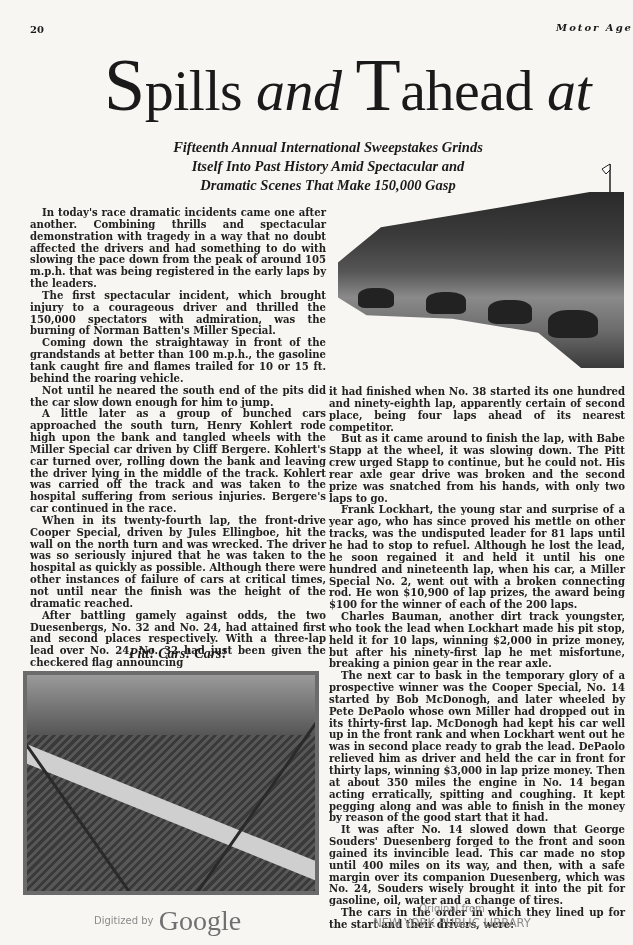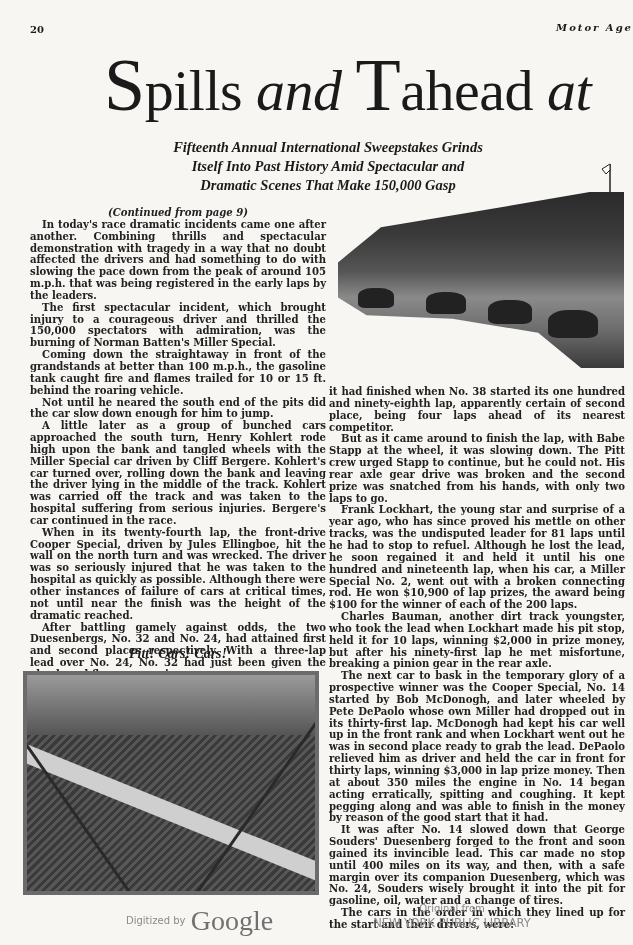--- a/index.html
+++ b/index.html
@@ -41,21 +41,21 @@
   .photo-aerial .track { position: absolute; left: -20px; top: 62px; width: 380px; height: 18px; background: #cfcfcf; transform: rotate(22deg); transform-origin: left; }
   .photo-aerial .strut1 { position: absolute; left: 40px; top: -20px; width: 3px; height: 300px; background: #2a2a2a; transform: rotate(-35deg); }
   .photo-aerial .strut2 { position: absolute; left: 230px; top: -20px; width: 3px; height: 300px; background: #2a2a2a; transform: rotate(35deg); }
   .col { position: absolute; font-size: 10.1px; line-height: 11.85px; text-align: justify; font-weight: bold; color: #222; }
   .col p { margin: 0; text-indent: 1.2em; }
   .col-left { left: 30px; top: 207px; width: 296px; }
   .col-right { left: 329px; top: 386px; width: 296px; }
   .continued { text-align: center; font-style: italic; font-weight: bold; text-indent: 0 !important; margin-bottom: 0; }
   .photo-caption { position: absolute; left: 30px; top: 646px; width: 296px; text-align: center;
     font-family: "Liberation Serif", serif; font-style: italic; font-weight: bold; font-size: 14px; }
-  .digitized { position: absolute; left: 94px; top: 905px; font-family: "DejaVu Sans", sans-serif; color: #8a8a8a; font-size: 10px; margin-left: 32px; }
+  .digitized { position: absolute; left: 94px; top: 905px; font-family: "DejaVu Sans", sans-serif; color: #8a8a8a; font-size: 10px; }
   .digitized .google { font-family: "Liberation Serif", serif; font-size: 28px; color: #707070; vertical-align: middle; margin-left: 2px; }
   .original { position: absolute; left: 354px; top: 903px; width: 196px; text-align: center; font-family: "DejaVu Sans", sans-serif; color: #8a8a8a; }
   .original .l1 { font-size: 10px; }
   .original .l2 { font-size: 11.5px; margin-top: 2px; }
 </style>
 </head>
 <body>
 
 <div class="page-number">20</div>
 <div class="running-head">Motor Age</div>
@@ -80,21 +80,20 @@
 
 <div class="photo-race">
   <div class="bg"></div>
   <div class="car" style="left:20px;top:96px;width:36px;height:20px;"></div>
   <div class="car" style="left:88px;top:100px;width:40px;height:22px;"></div>
   <div class="car" style="left:150px;top:108px;width:44px;height:24px;"></div>
   <div class="car" style="left:210px;top:118px;width:50px;height:28px;"></div>
 </div>
 
 <div class="col col-left">
-  <p class="continued">(Continued from page 9)</p>
   <p>In today's race dramatic incidents came one after another. Combining thrills and spectacular demonstration with tragedy in a way that no doubt affected the drivers and had something to do with slowing the pace down from the peak of around 105 m.p.h. that was being registered in the early laps by the leaders.</p>
   <p>The first spectacular incident, which brought injury to a courageous driver and thrilled the 150,000 spectators with admiration, was the burning of Norman Batten's Miller Special.</p>
   <p>Coming down the straightaway in front of the grandstands at better than 100 m.p.h., the gasoline tank caught fire and flames trailed for 10 or 15 ft. behind the roaring vehicle.</p>
   <p>Not until he neared the south end of the pits did the car slow down enough for him to jump.</p>
   <p>A little later as a group of bunched cars approached the south turn, Henry Kohlert rode high upon the bank and tangled wheels with the Miller Special car driven by Cliff Bergere. Kohlert's car turned over, rolling down the bank and leaving the driver lying in the middle of the track. Kohlert was carried off the track and was taken to the hospital suffering from serious injuries. Bergere's car continued in the race.</p>
   <p>When in its twenty-fourth lap, the front-drive Cooper Special, driven by Jules Ellingboe, hit the wall on the north turn and was wrecked. The driver was so seriously injured that he was taken to the hospital as quickly as possible. Although there were other instances of failure of cars at critical times, not until near the finish was the height of the dramatic reached.</p>
   <p>After battling gamely against odds, the two Duesenbergs, No. 32 and No. 24, had attained first and second places respectively. With a three-lap lead over No. 24, No. 32 had just been given the checkered flag announcing</p>
 </div>
 
 <div class="photo-caption">Pitt! Cars! Cars!</div>

